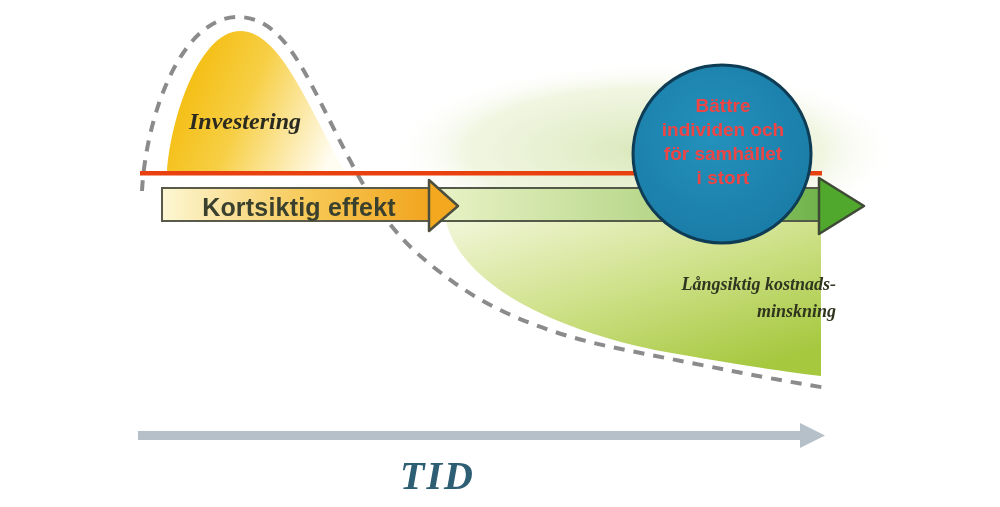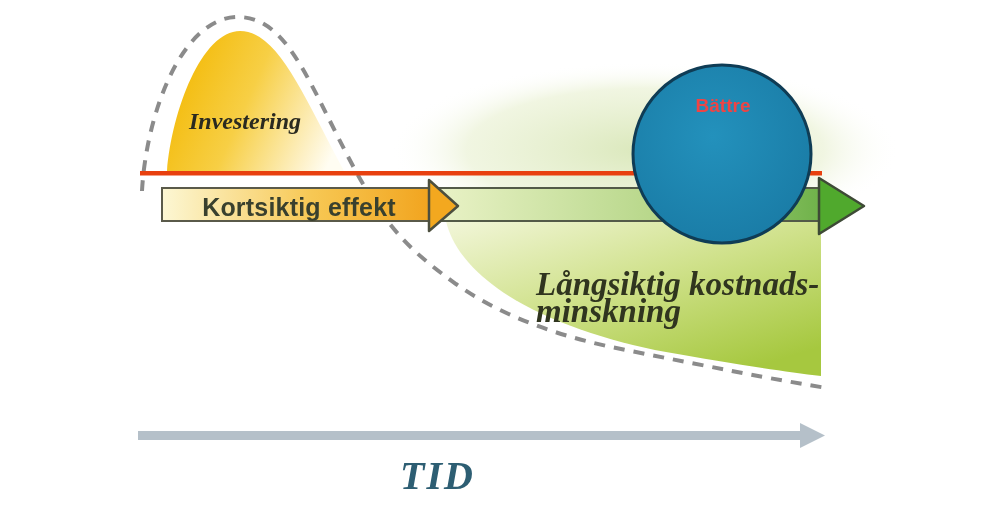--- a/index.html
+++ b/index.html
@@ -27,24 +27,24 @@
   }
   .band-label.short{left:170px;width:258px;}
   .band-label.long{left:445px;width:196px;}
   .circle-text{
     left:633px;top:94px;width:180px;
     text-align:center;color:#ef4444;
     font-weight:bold;font-size:19px;line-height:24px;
   }
   .kostnad{
     left:536px;top:271px;width:300px;
-    text-align:left;
+    text-align:right;
     font-family:"Liberation Serif",serif;
     font-style:italic;font-weight:bold;
-    font-size:33px;line-height:27px;color:#30351f;
+    font-size:18px;line-height:27px;color:#30351f;
   }
   .tid{
     left:400px;top:452px;width:160px;
     text-align:left;
     font-family:"Liberation Serif",serif;
     font-style:italic;font-weight:bold;
     font-size:40px;letter-spacing:2px;color:#2d5e73;
   }
 </style>
 </head>
@@ -108,20 +108,23 @@
     <circle cx="722" cy="154" r="89" fill="url(#circleGrad)" stroke="#0f3c55" stroke-width="3"></circle>
   </svg>
 
   <div class="lbl investering">Investering</div>
 
   <div class="lbl band-label short">Kortsiktig effekt</div>
 
 
   <div class="lbl circle-text">
     <div>Bättre</div>
+    <div>individen och</div>
+    <div>för samhället</div>
+    <div>i stort</div>
   </div>
 
   <div class="lbl kostnad">
     <div>Långsiktig kostnads-</div>
     <div>minskning</div>
   </div>
 
   <div class="lbl tid">TID</div>
 
 </div>

